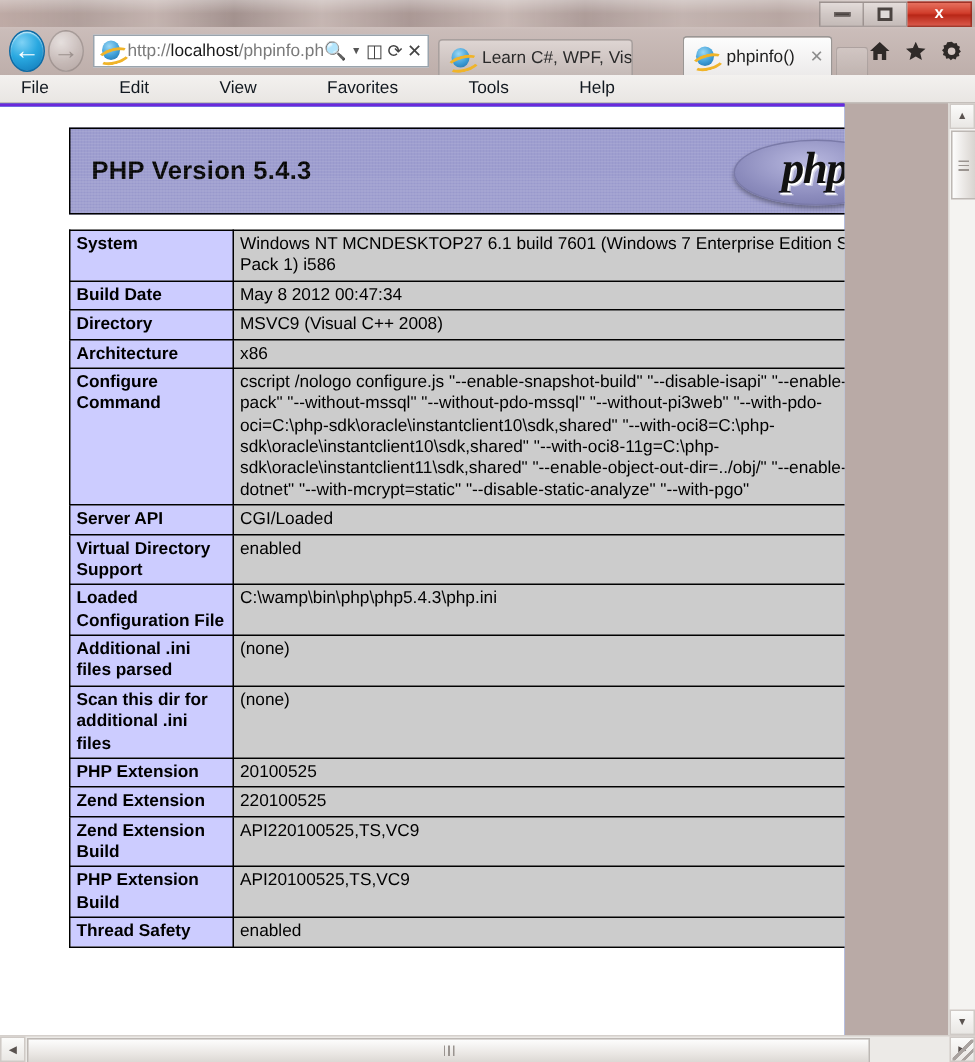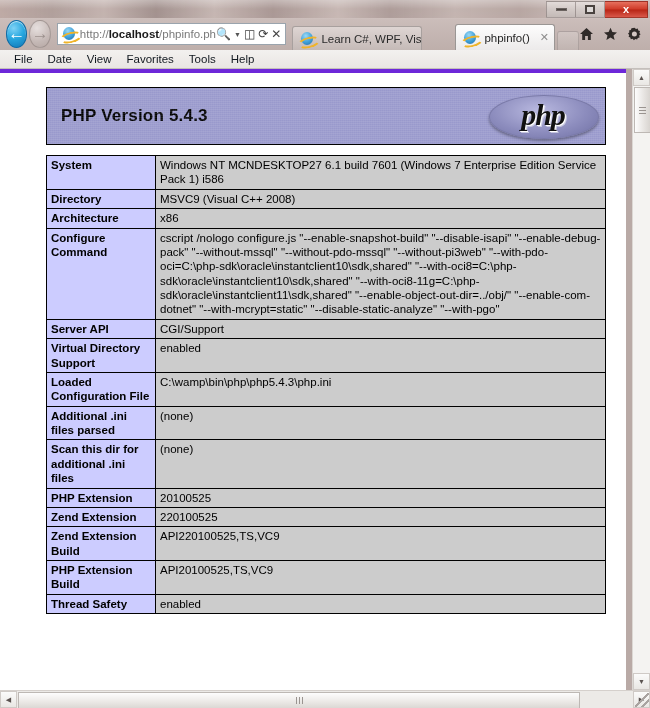--- a/index.html
+++ b/index.html
@@ -114,21 +114,21 @@
   .ie-icon::after {
     content: "";
     position: absolute; left: -1px; top: 6px;
     width: 18px; height: 7px;
     border: 2px solid #e8a317;
     border-radius: 50%;
     transform: rotate(-14deg);
     border-color: #f0b429 transparent #f0b429 transparent;
   }
   .url { font-size: 11.5px; color: #7a7a7a; white-space: nowrap; overflow: hidden; flex: 1 1 auto;}
-  .url b { color: #1a1a1a; font-weight: bold; }
+  .url b { color: #1a1a1a; font-weight: normal; }
   .addr-icons { display:flex; align-items:center; gap:3px; padding-right:2px; color:#444; font-size:12px;}
   .addr-icons span { cursor: default; }
   .mag { font-size: 12px; color: #4a4a4a; }
   .caret-dn { font-size: 7px; color:#555; }
 
   
   .tabs { display: flex; align-items: flex-end; height: 32px; margin-left: 6px; }
   .tab {
     height: 24px; box-sizing: border-box;
     display: flex; align-items: center;
@@ -165,30 +165,30 @@
   }
   .cmd-icons svg { display:block; }
 
   
   .menubar {
     position: absolute; left:0; top:50px;
     width: 650px; height: 19px;
     background: linear-gradient(180deg,#f3f1ef 0%, #e9e6e3 100%);
     border-bottom: 1px solid #c4bfbb;
     display: flex; align-items: center;
-    padding-left: 14px; box-sizing: border-box;
+    padding-left: 14px; box-sizing: border-box; gap: 32px;
   }
   .menubar .mi { font-size: 11.5px; color: #11181f; margin-right: 15px; }
 
   
   .viewport {
     position: absolute; left: 0; top: 69px;
-    width: 626px; height: 621px;
+    width: 563px; height: 621px;
     background: #1d4ed8;
-    border-top: 4px solid #6d28d9;
+    border-top: 2px solid #6d28d9;
     overflow: hidden;
   }
   .doc {
     position: absolute; left: 0; top: 0;
     width: 632px; height: 621px;
     background: #fff;
     overflow: hidden;
   }
   .content {
     width: 560px;
@@ -397,21 +397,21 @@
                    L12.6 10.4 L10.8 10.9 L10.1 12.6 L8.3 12 L6.9 13.2 L5.6 11.8 L3.8 12.2
                    L3.3 10.4 L1.6 9.7 L2.2 7.9 L1 6.5 L2.4 5.2 L2 3.4 L3.8 2.9 L4.5 1.2 Z" fill="#2f2a28"></path>
           <circle cx="7.4" cy="7.1" r="2.5" fill="#d4c7c3"></circle>
         </svg>
       </span>
     </div>
   </div>
 
   <div class="menubar">
     <span class="mi">File</span>
-    <span class="mi">Date</span>
+    <span class="mi">Edit</span>
     <span class="mi">View</span>
     <span class="mi">Favorites</span>
     <span class="mi">Tools</span>
     <span class="mi">Help</span>
   </div>
 
   <div class="viewport">
     <div class="doc">
       <div class="content">
 
@@ -426,34 +426,38 @@
 
         <div class="spacer"></div>
 
         <table class="info">
           <tbody>
             <tr>
               <td class="k">System</td>
               <td class="v">Windows NT MCNDESKTOP27 6.1 build 7601 (Windows 7 Enterprise Edition Service Pack 1) i586</td>
             </tr>
             <tr>
+              <td class="k">Build Date</td>
+              <td class="v">May  8 2012 00:47:34</td>
+            </tr>
+            <tr>
               <td class="k">Directory</td>
               <td class="v">MSVC9 (Visual C++ 2008)</td>
             </tr>
             <tr>
               <td class="k">Architecture</td>
               <td class="v">x86</td>
             </tr>
             <tr>
               <td class="k">Configure Command</td>
               <td class="v">cscript /nologo configure.js "--enable-snapshot-build" "--disable-isapi" "--enable-debug-pack" "--without-mssql" "--without-pdo-mssql" "--without-pi3web" "--with-pdo-oci=C:\php-sdk\oracle\instantclient10\sdk,shared" "--with-oci8=C:\php-sdk\oracle\instantclient10\sdk,shared" "--with-oci8-11g=C:\php-sdk\oracle\instantclient11\sdk,shared" "--enable-object-out-dir=../obj/" "--enable-com-dotnet" "--with-mcrypt=static" "--disable-static-analyze" "--with-pgo"</td>
             </tr>
             <tr>
               <td class="k">Server API</td>
-              <td class="v">CGI/Support</td>
+              <td class="v">CGI/Loaded</td>
             </tr>
             <tr>
               <td class="k">Virtual Directory Support</td>
               <td class="v">enabled</td>
             </tr>
             <tr>
               <td class="k">Loaded Configuration File</td>
               <td class="v">C:\wamp\bin\php\php5.4.3\php.ini</td>
             </tr>
             <tr>

